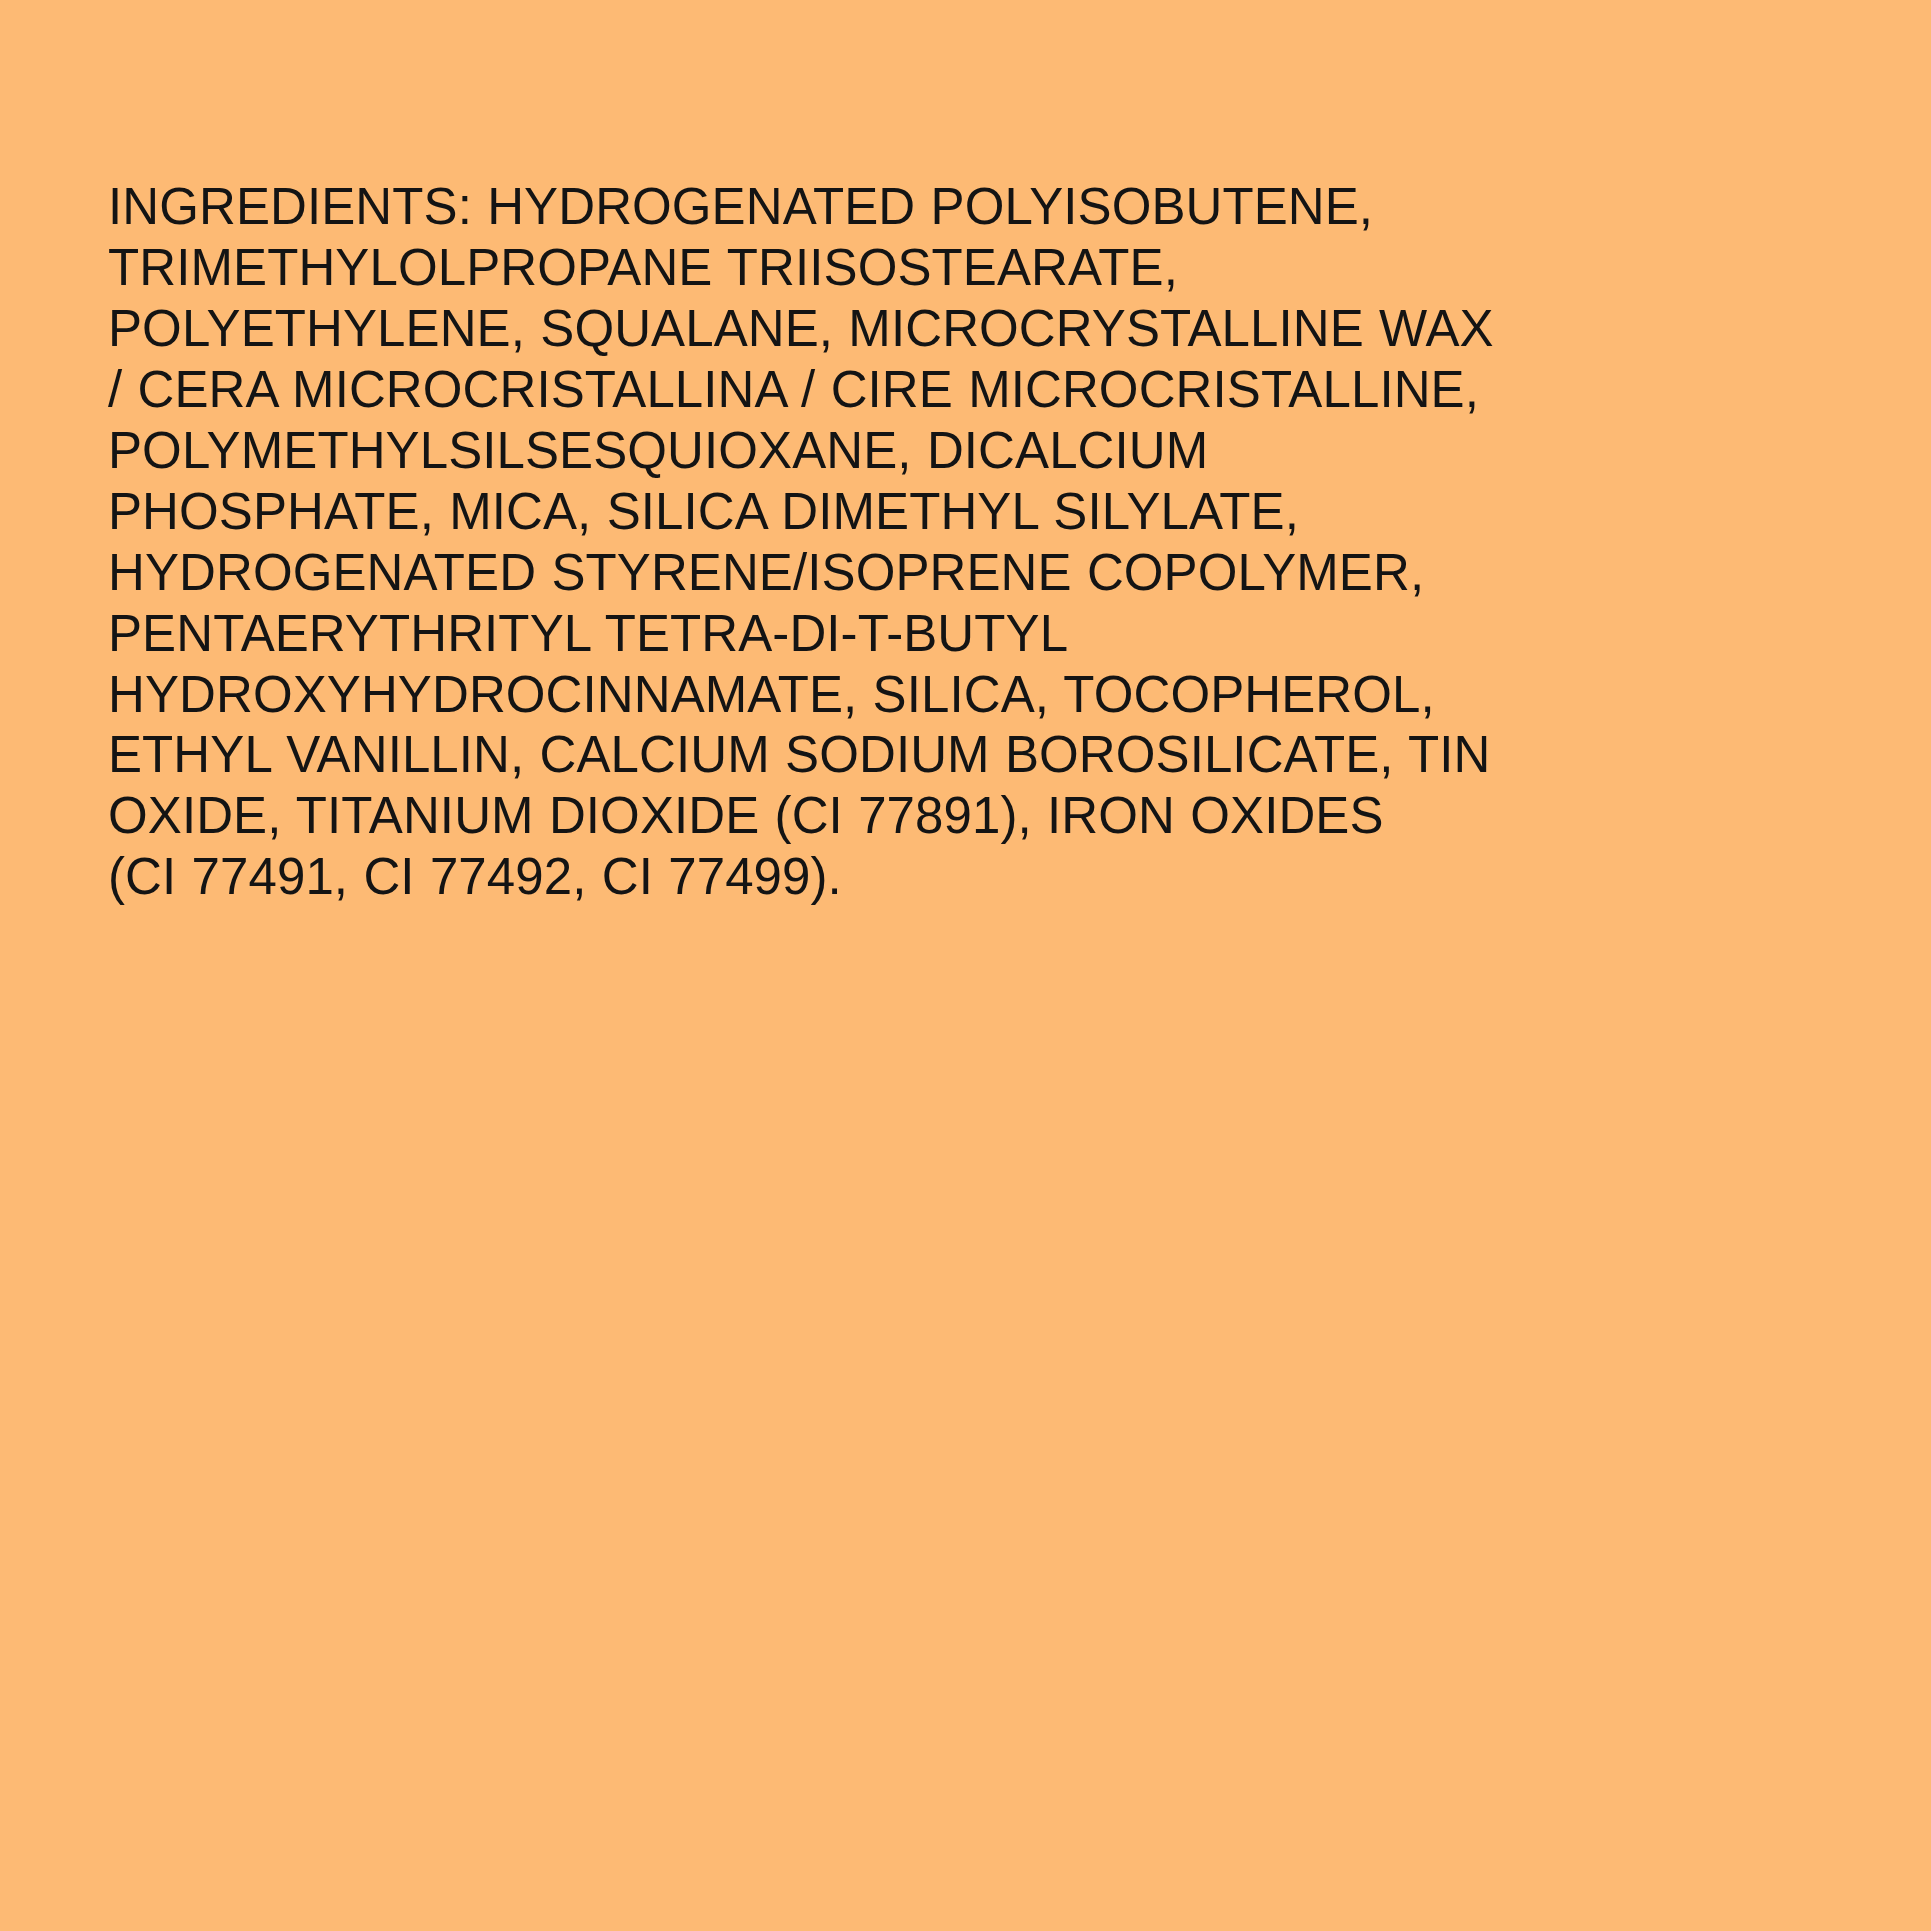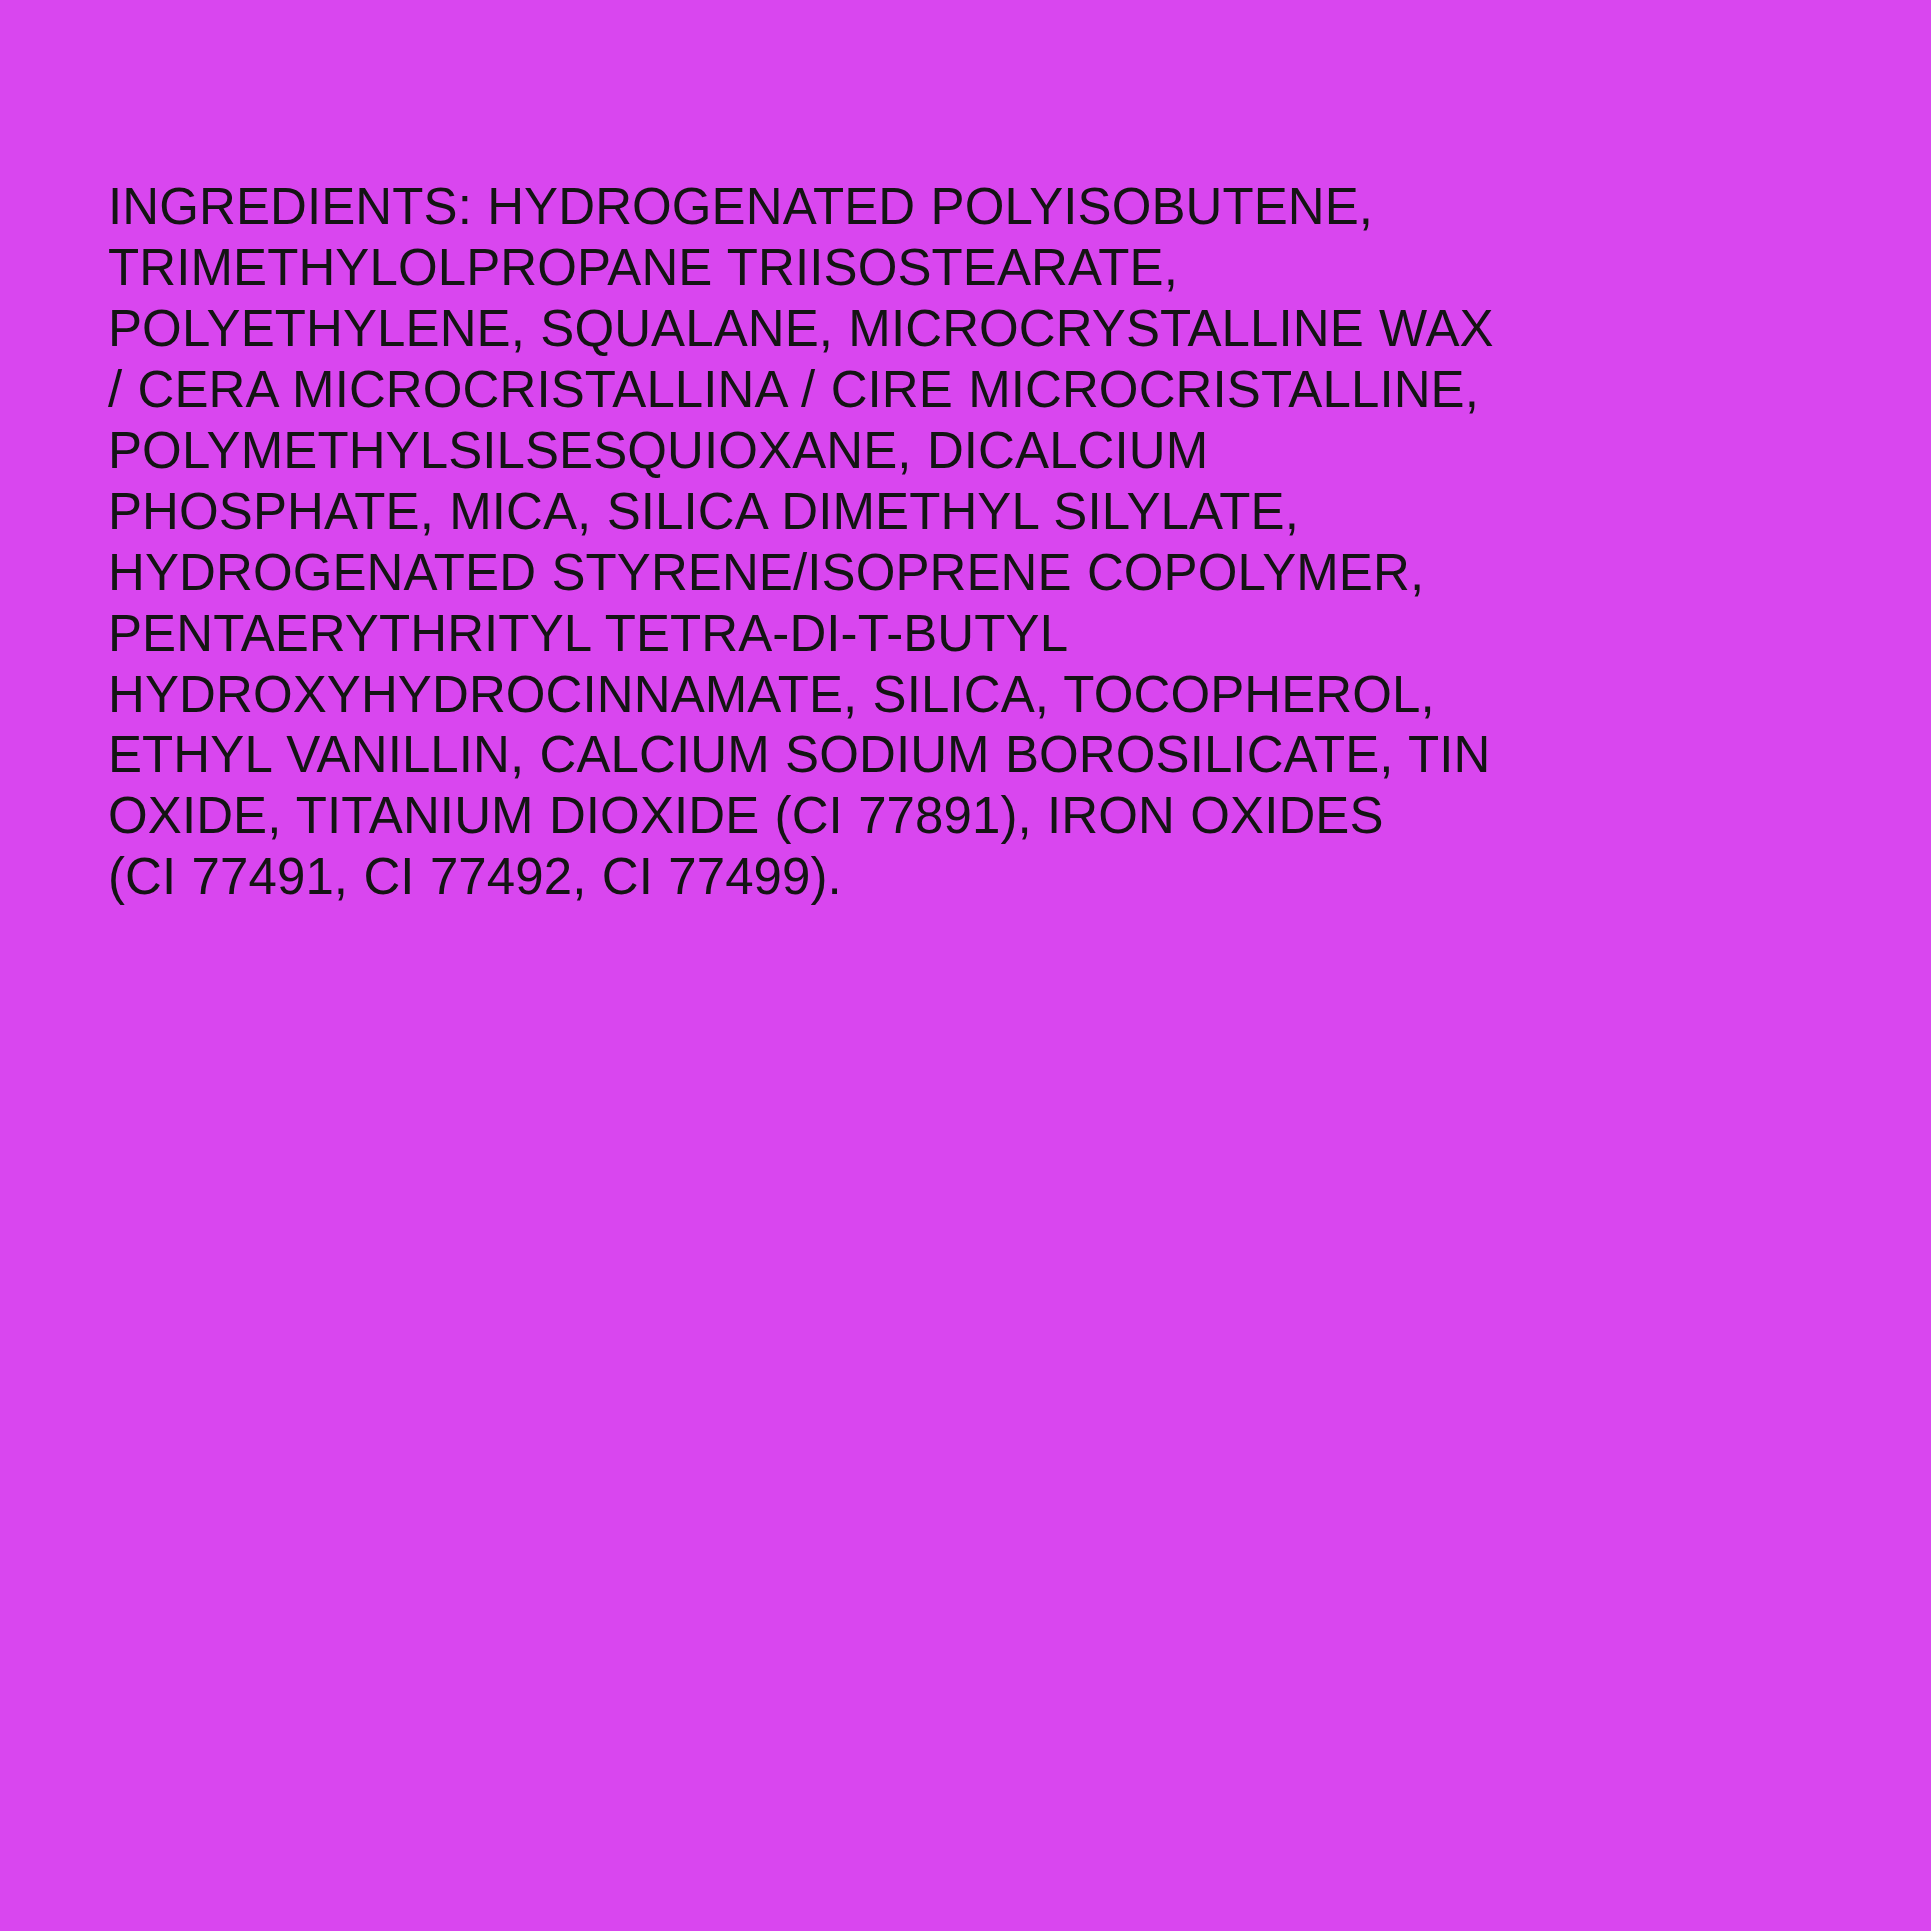--- a/index.html
+++ b/index.html
@@ -11,21 +11,21 @@
     width: 1931px;
     height: 1931px;
     font-family: "Liberation Sans", sans-serif;
     color: #1a1a1a;
     overflow: hidden;
   }
   .page {
     box-sizing: border-box;
     width: 1931px;
     height: 1931px;
-    background: #d946ef;
+    background: #fdba74;
     padding: 126px 116px 0 108px;
   }
   .ingredients-block {
     font-size: 51px;
     line-height: 1.195;
     letter-spacing: 0.1px;
     color: #141414;
     font-weight: 400;
     max-width: 1728px;
     white-space: pre-line;

